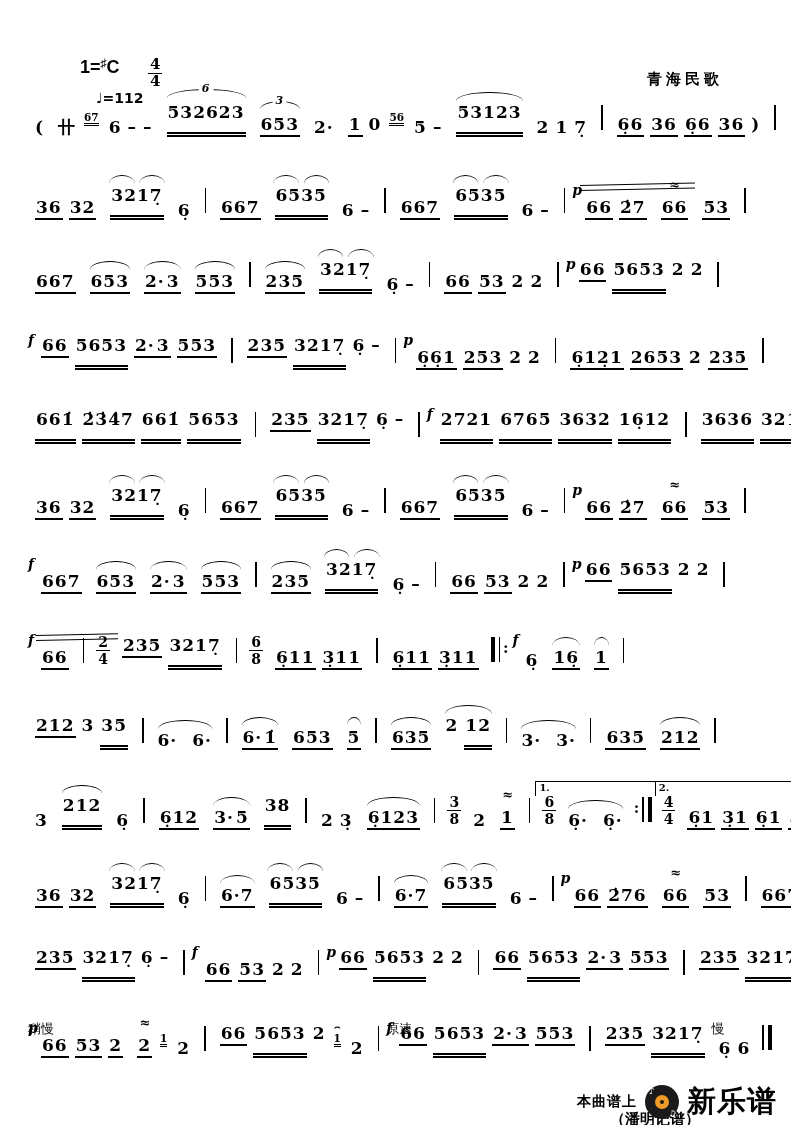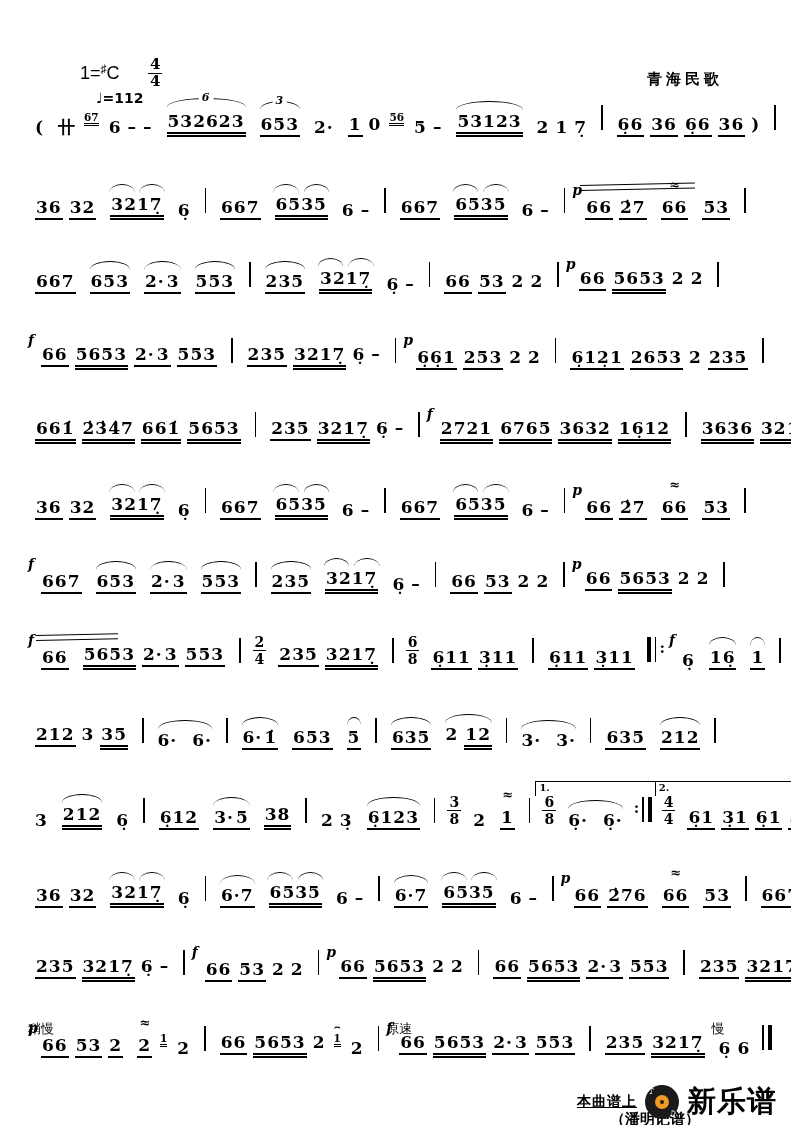--- a/index.html
+++ b/index.html
@@ -1,40 +1,40 @@
 <!DOCTYPE html>
 <html><head>
 <meta charset="utf-8">
 <style>
   html,body{margin:0;padding:0;background:#fff;}
   .page{position:relative;width:791px;height:1125px;background:#fff;color:#000;
         font-family:"DejaVu Serif",serif;overflow:hidden;}
   
-  .hdr-key{position:absolute;left:80px;top:62px;font-weight:400;font-size:18px;
+  .hdr-key{position:absolute;left:80px;top:56px;font-weight:700;font-size:18px;
            font-family:"Liberation Sans",sans-serif;}
   .hdr-key .sharp{font-size:12px;vertical-align:6px;}
   .hdr-meter{position:absolute;left:148px;top:57px;display:inline-flex;flex-direction:column;
              align-items:center;font-weight:700;font-size:15px;line-height:1.05;
              font-family:"DejaVu Serif",serif;}
   .hdr-meter .num{border-bottom:1.5px solid #000;padding:0 2px;}
   .hdr-tempo{position:absolute;left:96px;top:90px;font-size:14px;font-weight:700;
              font-family:"DejaVu Sans",sans-serif;}
   .title{position:absolute;left:0;right:0;top:48px;text-align:center;font-size:33px;
          font-weight:900;letter-spacing:8px;font-family:"Liberation Sans",sans-serif;}
   .source{position:absolute;right:68px;top:70px;font-size:15px;font-weight:700;
           letter-spacing:4px;font-family:"Liberation Sans",sans-serif;}
   
   .score{position:absolute;inset:0;}
   .mline{position:absolute;left:28px;height:38px;display:flex;align-items:flex-end;
          white-space:nowrap;font-weight:700;font-size:17px;}
   .ng{position:relative;display:inline-block;margin:0 4px;letter-spacing:1px;line-height:1.2;}
   .tok{display:inline-block;margin:0 3px;}
   .sp{display:inline-block;width:9px;}
   .u1{display:inline-block;border-bottom:2px solid #000;padding-bottom:1px;margin:0 3px;}
-  .u2{display:inline-block;border-bottom:5px double #000;padding-bottom:1px;margin:0 3px;}
+  .u2{display:inline-block;border-bottom:5px double #000;padding-bottom:10px;margin:0 3px;}
   .u1 .tok,.u2 .tok{margin:0 1px;}
   .bar{display:inline-block;width:1.5px;height:25px;background:#000;margin:0 7px;
        align-self:center;transform:translateY(-1px);}
   .bar.thick{width:4px;}
   .bgroup{display:inline-flex;align-items:center;gap:2px;align-self:center;
           transform:translateY(-1px);margin:0 4px;}
   .bgroup .bar{margin:0 1px;}
   .dots{font:700 15px "DejaVu Serif",serif;position:relative;top:-2px;}
   .dyn{display:inline-block;width:6px;font:italic 700 14px "DejaVu Serif",serif;
        position:relative;top:-22px;}
@@ -61,21 +61,21 @@
           font:italic 700 11px "DejaVu Serif",serif;background:#fff;padding:0 3px;line-height:1;}
   .trMark{position:absolute;top:-19px;left:50%;transform:translateX(-50%);
           font-size:13px;line-height:1;letter-spacing:-1px;}
   .topLine{position:absolute;left:-2px;right:-46px;top:-12px;height:4px;
            border-top:1.5px solid #000;border-bottom:1.5px solid #000;
            transform:rotate(-1.2deg);transform-origin:left center;}
   
   .transcriber{position:absolute;left:610px;top:1110px;font-size:15px;font-weight:700;
                font-family:"Liberation Sans",sans-serif;text-align:center;}
   .credit{position:absolute;right:14px;top:1082px;display:flex;align-items:center;gap:8px;}
-  .credit-text{font:700 14px "Liberation Sans",sans-serif;letter-spacing:1px;text-decoration:underline;}
+  .credit-text{font:700 14px "Liberation Sans",sans-serif;letter-spacing:1px;}
   .vinyl{position:relative;width:34px;height:34px;border-radius:50%;}
   .vinyl .lbl{position:absolute;left:10px;top:10px;width:14px;height:14px;border-radius:50%;}
   .vinyl .hole{position:absolute;left:15px;top:15px;width:4px;height:4px;border-radius:50%;}
   .vinyl .nt1{position:absolute;left:4px;top:1px;color:#fff;font-size:9px;
               font-family:"DejaVu Sans",sans-serif;}
   .vinyl .nt2{position:absolute;right:3px;bottom:1px;color:#fff;font-size:8px;
               font-family:"DejaVu Sans",sans-serif;}
   .brand{font:900 29px "Liberation Sans",sans-serif;letter-spacing:1px;text-align:center;}
 </style>
 </head>
@@ -202,21 +202,20 @@
         <span class="bar"></span>
         <span class="ng"><span class="u1"><span class="tok">66</span></span><span class="u1"><span class="tok">53</span></span><span class="tok">2</span><span class="tok">2</span></span>
         <span class="bar"></span>
         <span class="dyn">p</span>
         <span class="ng"><span class="u1"><span class="tok">66</span></span><span class="u2"><span class="tok">5653</span></span><span class="tok">2</span><span class="tok">2</span></span>
         <span class="bar"></span>
       </div>
       <div class="mline" style="top: 632px;">
         <span class="dyn">f</span>
         <span class="ng"><span class="topLine"></span><span class="u1"><span class="tok">66</span></span></span>
-        <span class="ng"><span class="u2"><span class="tok">5653</span></span><span class="u1"><span class="tok">2·</span><span class="tok">3</span></span><span class="u1"><span class="tok">553</span></span></span>
         <span class="bar"></span>
         <span class="ts">
           <span class="tn">2</span>
           <span class="td2">4</span>
         </span>
         <span class="ng"><span class="u1"><span class="tok">235</span></span><span class="u2"><span class="tok">3217̣</span></span></span>
         <span class="bar"></span>
         <span class="ts">
           <span class="tn">6</span>
           <span class="td2">8</span>

